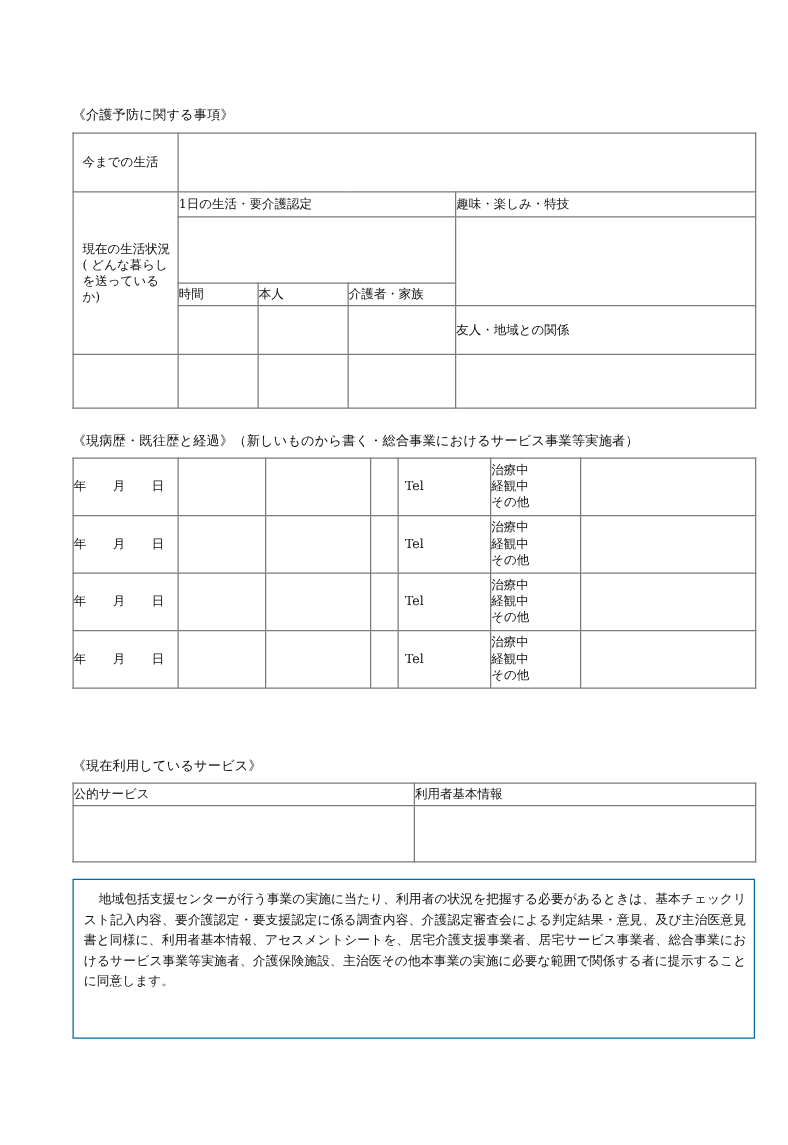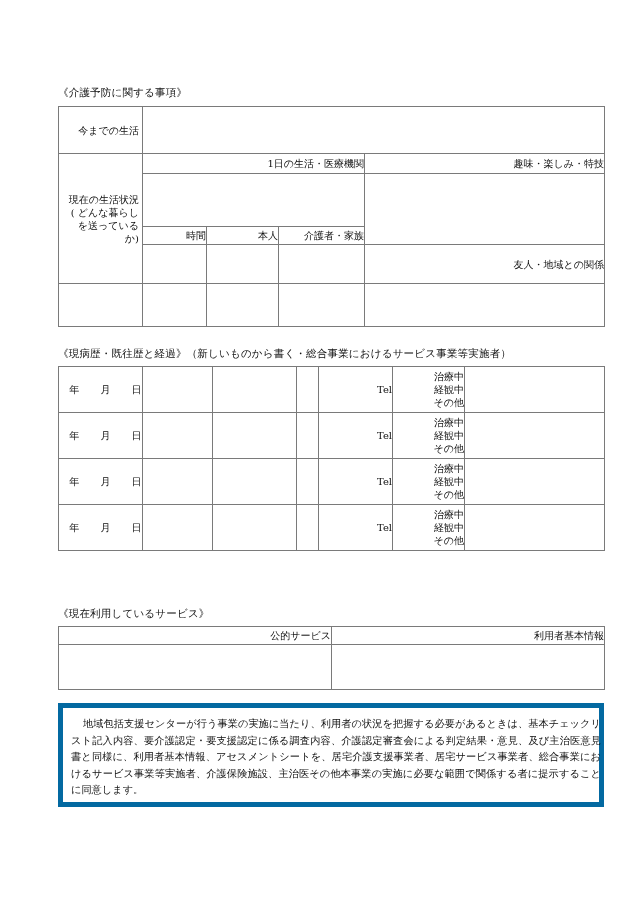--- a/index.html
+++ b/index.html
@@ -37,21 +37,21 @@
     position: absolute;
     border-collapse: collapse;
     table-layout: fixed;
     font-size: 10px;
     color: #101010;
   }
   .tbl td {
     border: 1px solid #7a7a7a;
     padding: 0;
     vertical-align: middle;
-    text-align: right;
+    text-align: left;
     font-size: 10px;
     line-height: 13px;
   }
   .tbl td.blank { border: 1px solid #7a7a7a; }
 
   
   #tbl-life { left: 42px; top: 106px; width: 546px; }
 
   .life-label {
     text-align: left;
@@ -84,22 +84,22 @@
   
   #tbl-serv { left: 42px; top: 626px; width: 546px; }
   #tbl-serv td { height: 16px; margin-top: 21px; }
 
   
   #consent-box {
     position: absolute;
     left: 42px;
     top: 703px;
     width: 546px;
-    height: 104px;
-    border: 5px solid #0369a1;
+    height: 128px;
+    border: 1px solid #0369a1;
     box-sizing: border-box;
     padding-left: 48px;
   }
   #consent-text {
     position: absolute;
     left: 8px;
     top: 8px;
     width: 530px;
     font-size: 10.2px;
     line-height: 16.6px;
@@ -141,21 +141,21 @@
     </colgroup>
     <tbody>
 
       <tr>
         <td class="life-label" style="height:46px">今までの生活</td>
         <td class="blank" colspan="4"></td>
       </tr>
 
       <tr>
         <td class="life-label" rowspan="5" style="height:19px">現在の生活状況 ( どんな暮らしを送っているか)</td>
-        <td colspan="3" style="height:19px">1日の生活・医療機関</td>
+        <td colspan="3" style="height:19px">1日の生活・要介護認定</td>
         <td style="height:19px">趣味・楽しみ・特技</td>
       </tr>
 
       <tr>
         <td class="blank" colspan="3" style="height:52px"></td>
         <td class="blank" rowspan="3"></td>
       </tr>
 
       <tr>
         <td style="height:17px">時間</td>

